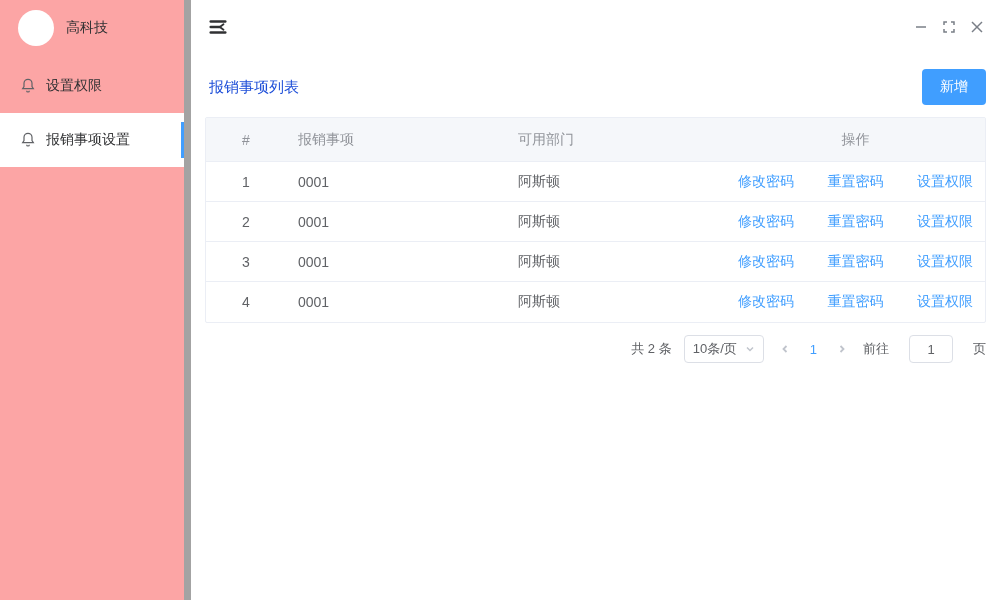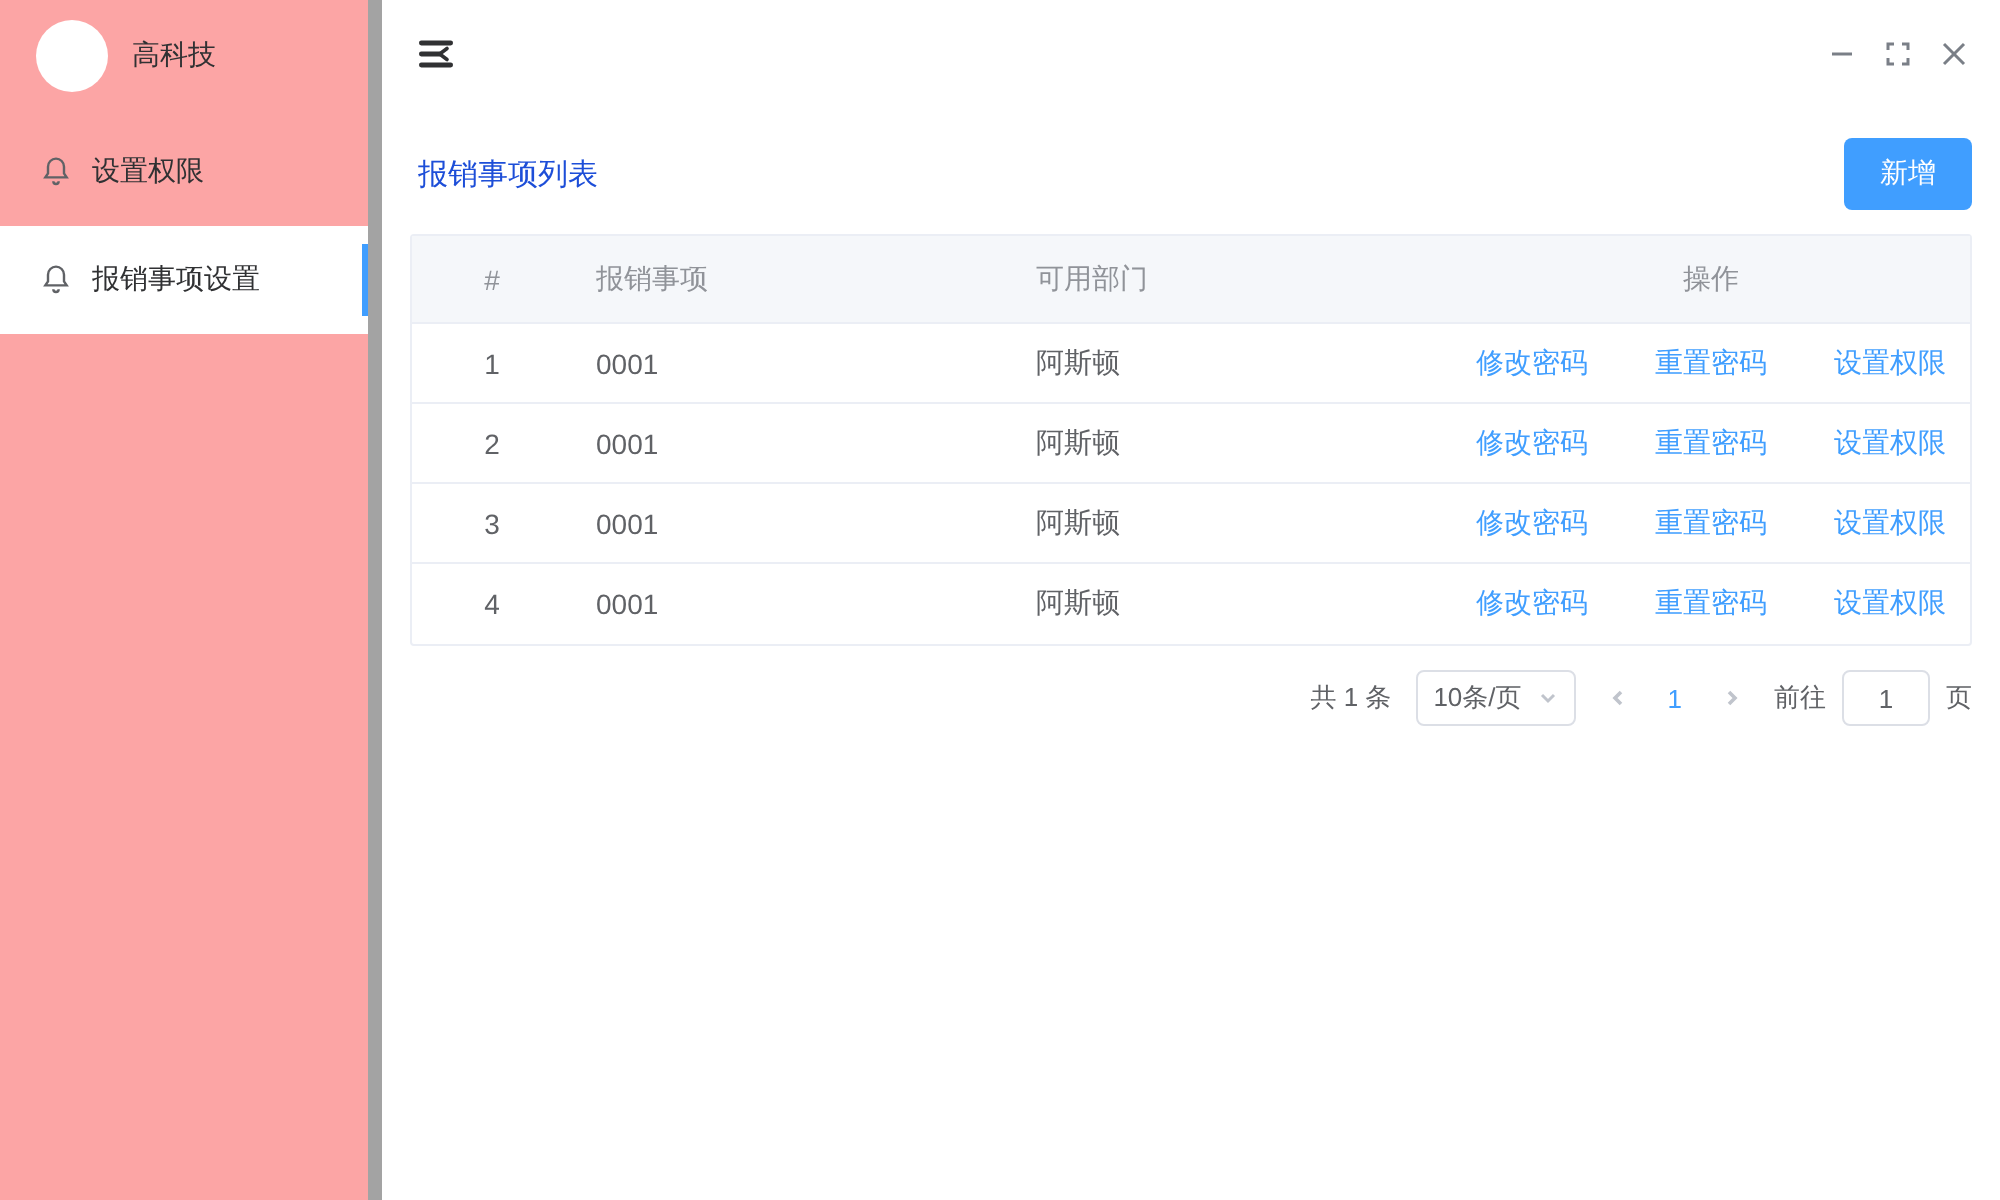--- a/index.html
+++ b/index.html
@@ -33,21 +33,21 @@
     .tbody { }
     .trow { display: flex; height: 40px; align-items: center; border-bottom: 1px solid #ebeef5; color: #606266; }
     .trow:last-child { border-bottom: none; }
     .ops { display: flex; gap: 14px; justify-content: space-between; }
     .link { color: #409eff; cursor: pointer; font-size: 14px; }
     .pagination { display: flex; align-items: center; justify-content: flex-end; margin-top: 12px; gap: 12px; font-size: 13px; color: #606266; }
     .page-select { display: flex; align-items: center; border: 1px solid #dcdfe6; border-radius: 4px; padding: 4px 8px; gap: 8px; cursor: pointer; color: #606266; font-size: 13px; }
     .pager { display: flex; align-items: center; gap: 10px; }
     .page-arrow { color: #c0c4cc; cursor: pointer; padding: 2px 4px; }
     .page-num { color: #409eff; font-weight: 500; padding: 2px 6px; }
-    .jump { display: flex; align-items: center; gap: 8px; }
+    .jump { display: flex; align-items: center; gap: 20px; }
     .jump-input { width: 44px; height: 28px; border: 1px solid #dcdfe6; border-radius: 4px; text-align: center; font-size: 13px; color: #606266; }
     svg { display: block; }
   </style>
 </head>
 <body>
 
 <div class="app">
   <aside class="sidebar">
     <div class="sidebar-header">
       <div class="avatar"></div>
@@ -164,21 +164,21 @@
                   <span class="link">修改密码</span>
                   <span class="link">重置密码</span>
                   <span class="link">设置权限</span>
                 </div>
               </div>
             </div>
           </div>
       </div>
 
       <div class="pagination">
-        <span>共 1 条</span>
+        <span>共 2 条</span>
         <div class="page-select">
           <span>10条/页</span>
           <span>
             <svg width="10" height="10" viewBox="0 0 10 10" fill="none" stroke="#c0c4cc" stroke-width="1.5">
                 <polyline points="2 3.5 5 6.5 8 3.5"></polyline>
               </svg>
           </span>
         </div>
         <div class="pager">
           <span class="page-arrow">

